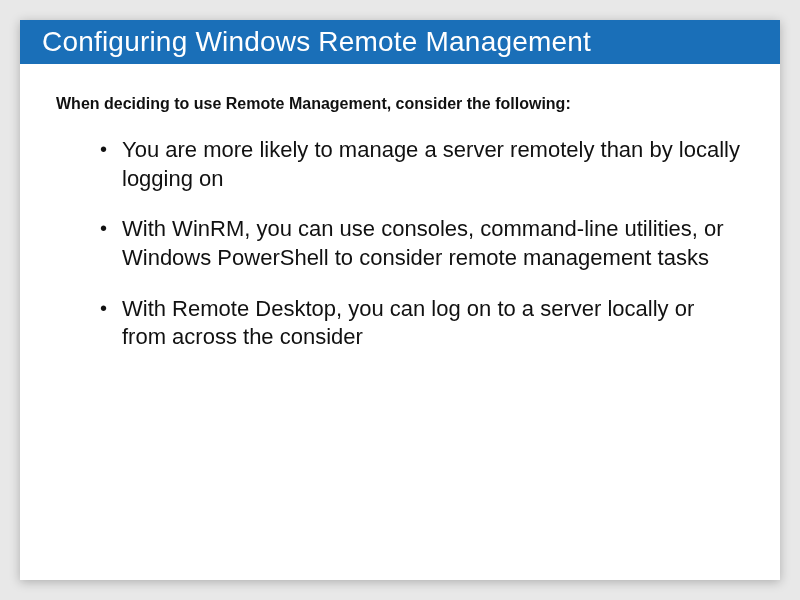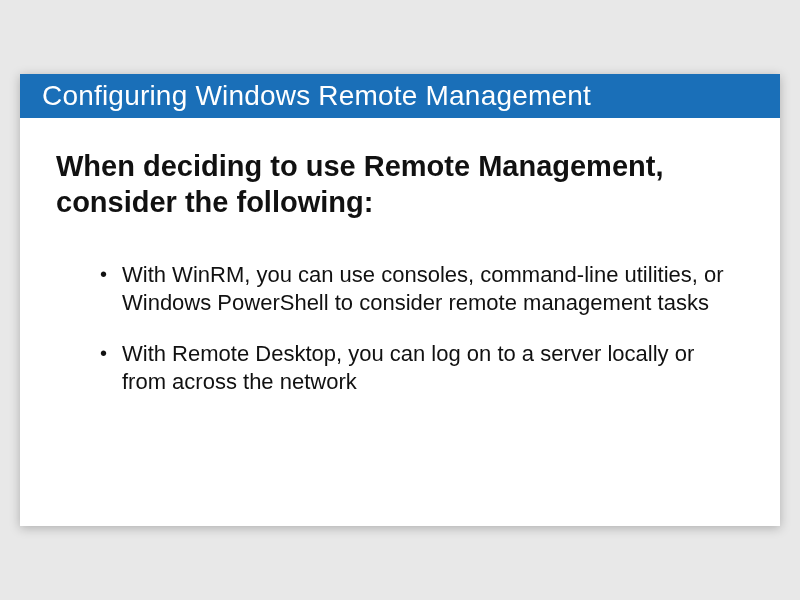--- a/index.html
+++ b/index.html
@@ -8,43 +8,43 @@
     height: 600px;
     background: #e8e8e8;
     font-family: Verdana, Geneva, sans-serif;
     display: flex;
     align-items: center;
     justify-content: center;
     overflow: hidden;
   }
   .slide-wrap {
     width: 760px;
-    height: 452px;
+    height: 560px;
     background: #ffffff;
     box-shadow: 0 2px 10px rgba(0,0,0,0.25);
     position: relative;
   }
   .title-bar {
     background: #1a6fb8;
     color: #ffffff;
     padding: 6px 22px 6px 22px;
     font-size: 28px;
     line-height: 1.15;
     font-weight: 400;
     letter-spacing: 0.2px;
   }
   .content {
     padding: 30px 36px 20px 36px;
   }
   .intro {
-    font-size: 29px;
+    font-size: 16px;
     font-weight: 700;
     color: #111;
     line-height: 1.25;
-    margin-bottom: 40px;
+    margin-bottom: 22px;
   }
   ul.bullets {
     list-style: none;
     padding-left: 48px;
   }
   ul.bullets li {
     position: relative;
     font-size: 22px;
     color: #111;
     line-height: 1.3;
@@ -61,17 +61,18 @@
   }
 </style>
 </head>
 <body>
 
 <div class="slide-wrap">
   <div class="title-bar">Configuring Windows Remote Management</div>
   <div class="content">
     <div class="intro">When deciding to use Remote Management, consider the following:</div>
     <ul class="bullets">
+      <li>You are more likely to manage a server remotely than by locally logging on</li>
       <li>With WinRM, you can use consoles, command-line utilities, or Windows PowerShell to consider remote management tasks</li>
-      <li>With Remote Desktop, you can log on to a server locally or from across the network</li>
+      <li>With Remote Desktop, you can log on to a server locally or from across the consider</li>
     </ul>
   </div>
 </div>
 
 </body></html>

